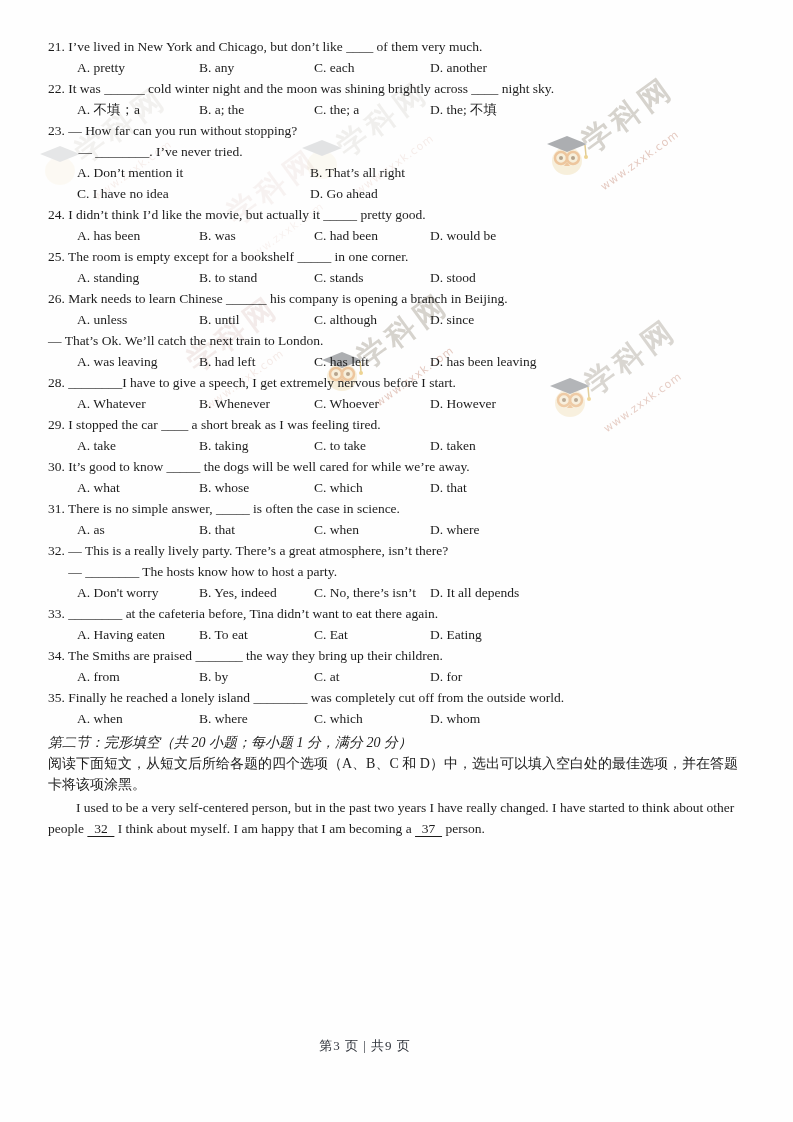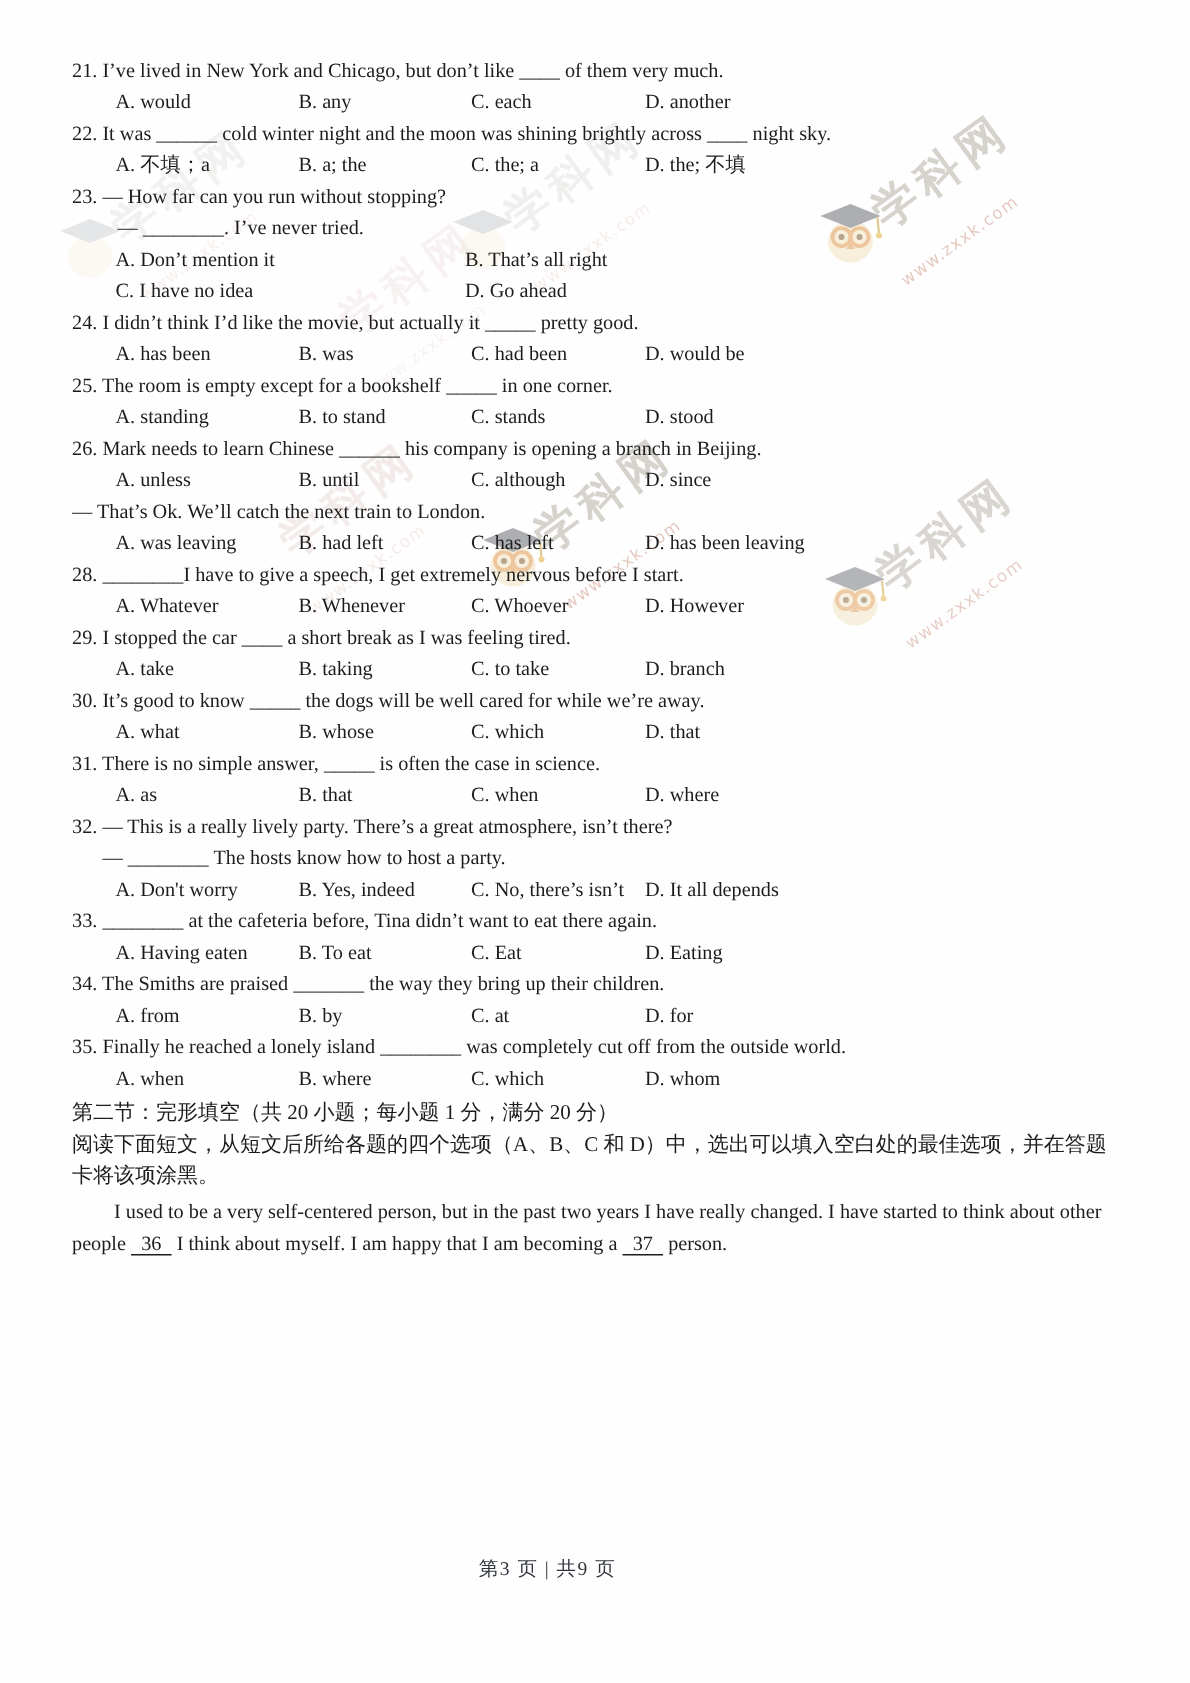--- a/index.html
+++ b/index.html
@@ -18,21 +18,21 @@
   .q{margin:0;}
   .stem{white-space:pre-wrap;}
   .opts{padding-left:29px;white-space:pre;}
   .opt{display:inline-block;}
   .opts .opt:nth-child(1){width:122px;}
   .opts .opt:nth-child(2){width:115px;}
   .opts .opt:nth-child(3){width:116px;}
   .opts .opt:nth-child(4){width:auto;}
   .opts.two .opt:nth-child(1){width:233px;}
   .opts.two .opt:nth-child(2){width:auto;}
-  .sec-heading{font-size:14px;margin-top:3px;}
+  .sec-heading{font-size:14px;margin-top:3px;font-style:italic;}
   .instructions{font-size:14px;}
   .passage{margin-top:2px;white-space:pre-wrap;text-indent:28px;}
   .passage .blank{text-decoration:underline;text-underline-offset:3px;}
   .footer{
     position:absolute;left:0;top:1035px;width:730px;
     text-align:center;font-size:13px;color:#30343c;letter-spacing:1px;
   }
   
   .wm{position:absolute;width:160px;height:112px;pointer-events:none;z-index:0;}
   .content,.footer{z-index:1;}
@@ -129,21 +129,21 @@
 
   <div class="wm reddish" style="left:190px;top:148px;opacity:.12">
     <span class="wm-brand">学科网</span>
     <span class="wm-site">www.zxxk.com</span>
   </div>
 
   <div class="content">
     <div>
         <div class="q">
           <div class="stem">21. I’ve lived in New York and Chicago, but don’t like ____ of them very much.</div>
-          <div class="opts"><span class="opt">A. would</span><span class="opt">B. any</span><span class="opt">C. each</span><span class="opt">D. another</span></div>
+          <div class="opts"><span class="opt">A. pretty</span><span class="opt">B. any</span><span class="opt">C. each</span><span class="opt">D. another</span></div>
         </div>
         <div class="q">
           <div class="stem">22. It was ______ cold winter night and the moon was shining brightly across ____ night sky.</div>
           <div class="opts"><span class="opt">A. 不填；a</span><span class="opt">B. a; the</span><span class="opt">C. the; a</span><span class="opt">D. the; 不填</span></div>
         </div>
         <div class="q">
           <div class="stem">23. — How far can you run without stopping?</div>
           <div class="stem">         — ________. I’ve never tried.</div>
           <div class="opts two"><span class="opt">A. Don’t mention it</span><span class="opt">B. That’s all right</span></div>
           <div class="opts two"><span class="opt">C. I have no idea</span><span class="opt">D. Go ahead</span></div>
@@ -163,21 +163,21 @@
         <div class="q">
           <div class="stem">— That’s Ok. We’ll catch the next train to London.</div>
           <div class="opts"><span class="opt">A. was leaving</span><span class="opt">B. had left</span><span class="opt">C. has left</span><span class="opt">D. has been leaving</span></div>
         </div>
         <div class="q">
           <div class="stem">28. ________I have to give a speech, I get extremely nervous before I start.</div>
           <div class="opts"><span class="opt">A. Whatever</span><span class="opt">B. Whenever</span><span class="opt">C. Whoever</span><span class="opt">D. However</span></div>
         </div>
         <div class="q">
           <div class="stem">29. I stopped the car ____ a short break as I was feeling tired.</div>
-          <div class="opts"><span class="opt">A. take</span><span class="opt">B. taking</span><span class="opt">C. to take</span><span class="opt">D. branch</span></div>
+          <div class="opts"><span class="opt">A. take</span><span class="opt">B. taking</span><span class="opt">C. to take</span><span class="opt">D. taken</span></div>
         </div>
         <div class="q">
           <div class="stem">30. It’s good to know _____ the dogs will be well cared for while we’re away.</div>
           <div class="opts"><span class="opt">A. what</span><span class="opt">B. whose</span><span class="opt">C. which</span><span class="opt">D. that</span></div>
         </div>
         <div class="q">
           <div class="stem">31. There is no simple answer, _____ is often the case in science.</div>
           <div class="opts"><span class="opt">A. as</span><span class="opt">B. that</span><span class="opt">C. when</span><span class="opt">D. where</span></div>
         </div>
         <div class="q">
@@ -194,17 +194,17 @@
           <div class="opts"><span class="opt">A. from</span><span class="opt">B. by</span><span class="opt">C. at</span><span class="opt">D. for</span></div>
         </div>
         <div class="q">
           <div class="stem">35. Finally he reached a lonely island ________ was completely cut off from the outside world.</div>
           <div class="opts"><span class="opt">A. when</span><span class="opt">B. where</span><span class="opt">C. which</span><span class="opt">D. whom</span></div>
         </div>
       </div>
 
     <div class="sec-heading">第二节：完形填空（共 20 小题；每小题 1 分，满分 20 分）</div>
     <div class="instructions">阅读下面短文，从短文后所给各题的四个选项（A、B、C 和 D）中，选出可以填入空白处的最佳选项，并在答题卡将该项涂黑。</div>
-    <div class="passage"><span>I used to be a very self-centered person, but in the past two years I have really changed. I have started to think about other people </span><span class="blank">  36  </span><span> I think about myself. I am happy that I am becoming a </span><span class="blank">  37  </span><span> person.</span></div>
+    <div class="passage"><span>I used to be a very self-centered person, but in the past two years I have really changed. I have started to think about other people </span><span class="blank">  32  </span><span> I think about myself. I am happy that I am becoming a </span><span class="blank">  37  </span><span> person.</span></div>
   </div>
 
   <div class="footer">第3 页  |  共9 页</div>
 </div>
 
 </body></html>

